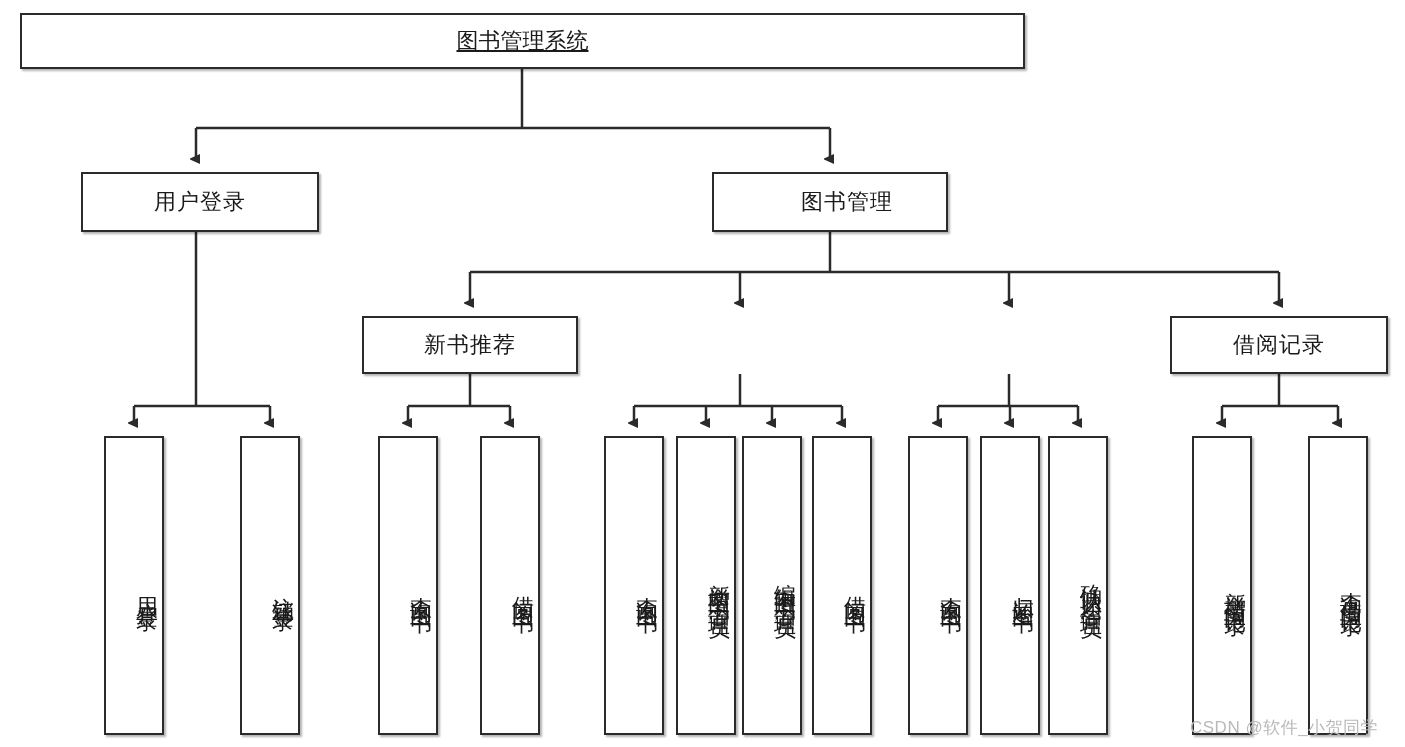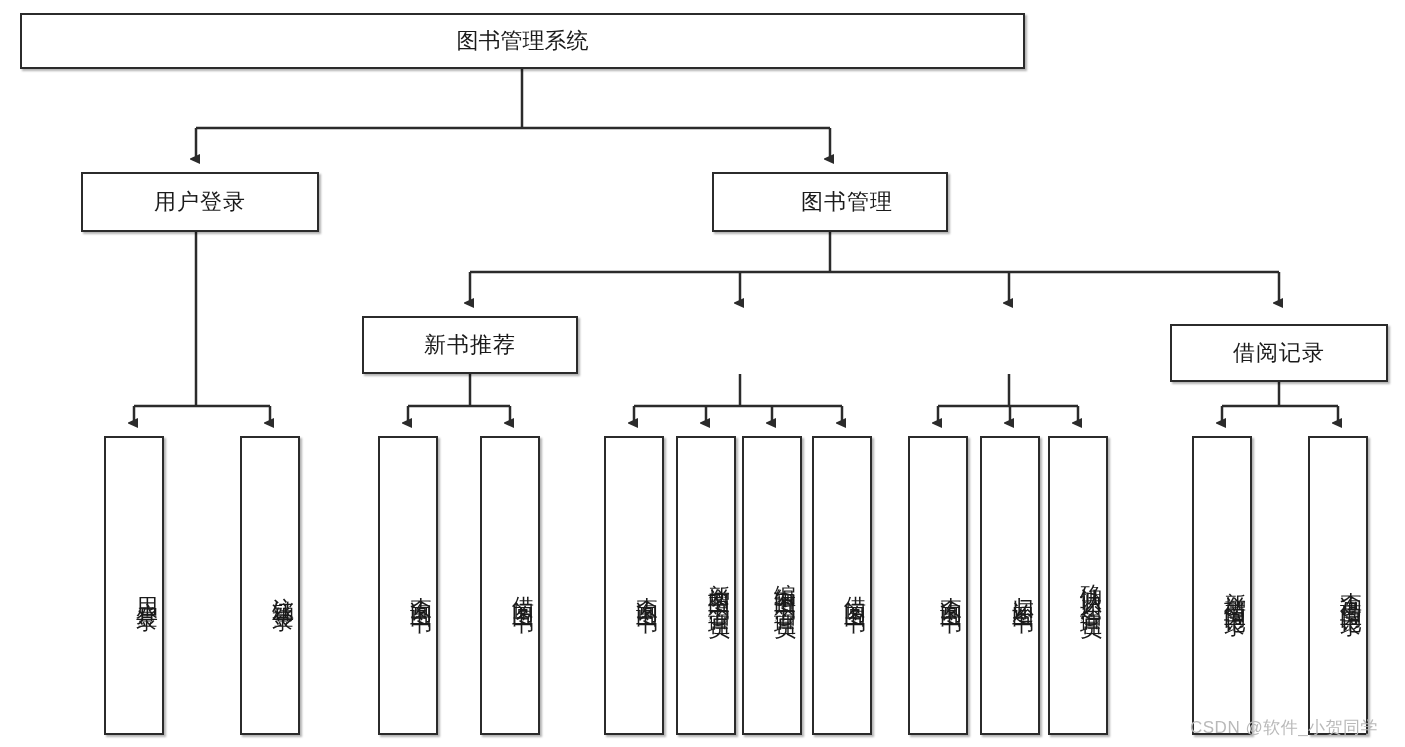--- a/index.html
+++ b/index.html
@@ -87,35 +87,35 @@
       <path d="M1010,406 L1010,424" marker-end="url(#arrow)"></path>
       <path d="M1078,406 L1078,424" marker-end="url(#arrow)"></path>
 
       <path d="M1279,374 L1279,406"></path>
       <path d="M1222,406 L1338,406"></path>
       <path d="M1222,406 L1222,424" marker-end="url(#arrow)"></path>
       <path d="M1338,406 L1338,424" marker-end="url(#arrow)"></path>
     </g>
   </svg>
 
-  <div class="node root" style="left:20px;top:13px;width:1005px;height:56px;">
+  <div class="node root" style="left:20px;top:13px;width:1005px;height:56px;text-decoration:underline;">
     <span>图书管理系统</span>
   </div>
 
   <div class="node h" style="left:81px;top:172px;width:238px;height:60px;">
     <span>用户登录</span>
   </div>
   <div class="node h" style="left:712px;top:172px;width:236px;height:60px;padding-left:34px;">
     <span>图书管理</span>
   </div>
 
   <div class="node h" style="left:362px;top:316px;width:216px;height:58px;">
     <span>新书推荐</span>
   </div>
-  <div class="node h" style="left:1170px;top:316px;width:218px;height:58px;margin-top:8px;">
+  <div class="node h" style="left:1170px;top:316px;width:218px;height:58px;">
     <span>借阅记录</span>
   </div>
 
   <div class="node v" style="left:104px;top:436px;width:60px;height:299px;">
     <span class="vtxt">用户登录</span>
   </div>
   <div class="node v" style="left:240px;top:436px;width:60px;height:299px;">
     <span class="vtxt">注销登录</span>
   </div>
 

